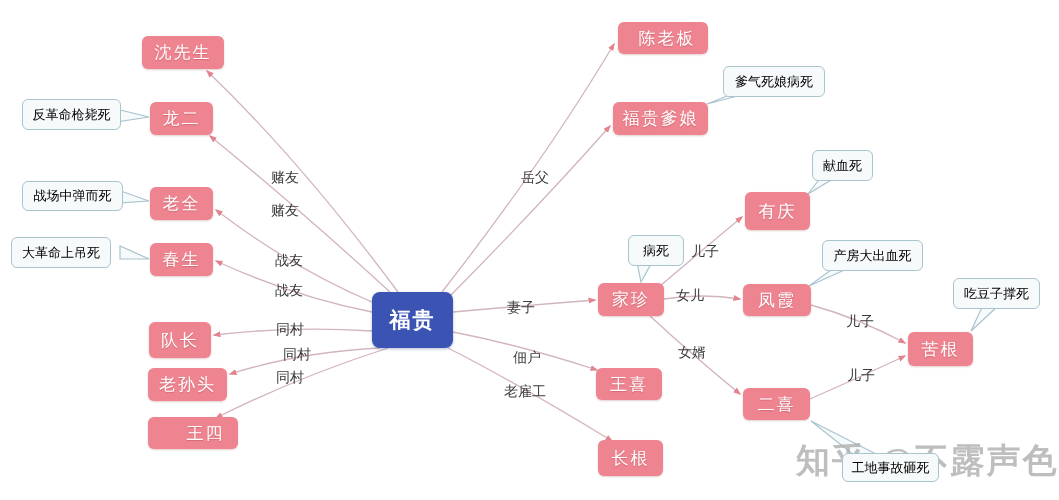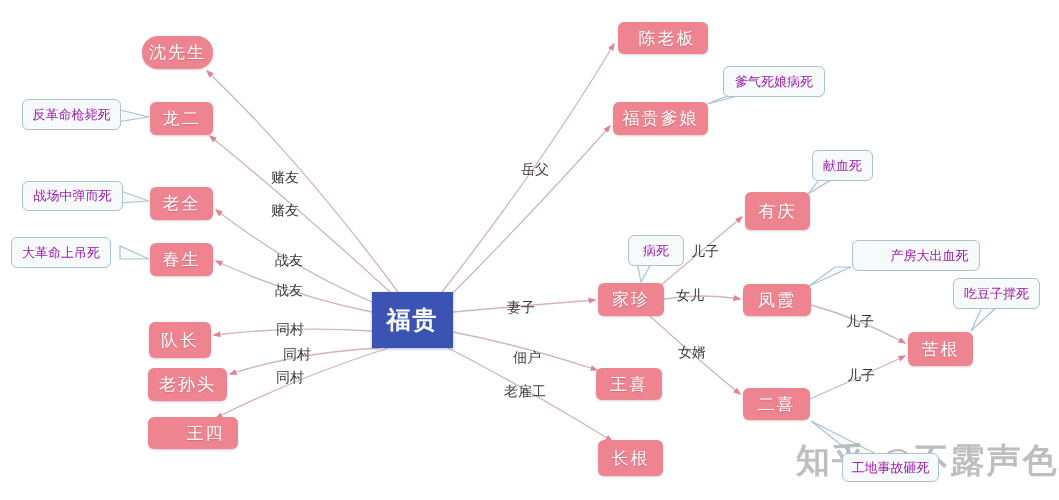--- a/index.html
+++ b/index.html
@@ -16,33 +16,33 @@
     position:absolute;z-index:2;
     background:var(--node-bg,#ee8490);
     border-radius:6px;color:#fff;
     display:flex;align-items:center;justify-content:center;
     font-size:17px;letter-spacing:2px;
     box-shadow:0 1px 2px rgba(150,60,70,.25);
     text-shadow:0 1px 1px rgba(180,80,90,.5);
   }
   .node.center{
     background:var(--center-bg,#3b54b4);
-    border-radius:0;font-size:24px;font-weight:bold;
+    border-radius:8px;font-size:21px;font-weight:bold;
     box-shadow:0 1px 3px rgba(40,60,140,.35);
     text-shadow:none;
   }
   .edge-label{
     position:absolute;z-index:2;transform:translate(-50%,-50%);
     font-size:14px;color:#3a3a3a;white-space:nowrap;
   }
   .callout{
     position:absolute;z-index:3;
     background:var(--callout-bg,#f6fafb);
     border:1.2px solid var(--callout-border,#a9c3cf);
-    border-radius:6px;color:#a21caf;font-size:13px;
+    border-radius:6px;color:#000000;font-size:13px;
     display:flex;align-items:center;justify-content:center;
     white-space:nowrap;
   }
   .watermark{
     position:absolute;z-index:2;left:796px;top:438px;
     font-size:34px;font-weight:bold;letter-spacing:2px;
     color:rgba(168,168,168,.75);white-space:nowrap;
   }
 </style>
 </head>
@@ -83,40 +83,40 @@
       <polygon points="855,456 880,456 811,421" class="tail"></polygon>
     </svg>
   <div class="watermark">知乎 @不露声色</div>
 <div class="edge-label" style="left: 285px; top: 178px;">赌友</div>
     <div class="edge-label" style="left: 285px; top: 211px;">赌友</div>
     <div class="edge-label" style="left: 289px; top: 261px;">战友</div>
     <div class="edge-label" style="left: 289px; top: 291px;">战友</div>
     <div class="edge-label" style="left: 290px; top: 330px;">同村</div>
     <div class="edge-label" style="left: 297px; top: 355px;">同村</div>
     <div class="edge-label" style="left: 290px; top: 378px;">同村</div>
-    <div class="edge-label" style="left: 535px; top: 170px;">岳父</div>
+    <div class="edge-label" style="left: 535px; top: 178px;">岳父</div>
     <div class="edge-label" style="left: 521px; top: 308px;">妻子</div>
     <div class="edge-label" style="left: 527px; top: 358px;">佃户</div>
     <div class="edge-label" style="left: 525px; top: 392px;">老雇工</div>
     <div class="edge-label" style="left: 705px; top: 252px;">儿子</div>
     <div class="edge-label" style="left: 690px; top: 296px;">女儿</div>
     <div class="edge-label" style="left: 692px; top: 353px;">女婿</div>
     <div class="edge-label" style="left: 860px; top: 322px;">儿子</div>
     <div class="edge-label" style="left: 861px; top: 376px;">儿子</div>
     <div class="callout" style="left: 22px; top: 99px; width: 97px; height: 29px;">反革命枪毙死</div>
     <div class="callout" style="left: 22px; top: 181px; width: 99px; height: 28px;">战场中弹而死</div>
     <div class="callout" style="left: 11px; top: 237px; width: 98px; height: 29px;">大革命上吊死</div>
     <div class="callout" style="left: 723px; top: 66px; width: 100px; height: 29px;">爹气死娘病死</div>
     <div class="callout" style="left: 812px; top: 150px; width: 59px; height: 29px;">献血死</div>
     <div class="callout" style="left: 628px; top: 235px; width: 54px; height: 29px;">病死</div>
-    <div class="callout" style="left: 852px; top: 240px; width: 99px; height: 29px; padding-left: 27px;">产房大出血死</div>
+    <div class="callout" style="left: 822px; top: 240px; width: 99px; height: 29px;">产房大出血死</div>
     <div class="callout" style="left: 953px; top: 278px; width: 85px; height: 29px;">吃豆子撑死</div>
     <div class="callout" style="left: 842px; top: 453px; width: 95px; height: 27px;">工地事故砸死</div>
     <div class="node center" style="left: 372px; top: 292px; width: 81px; height: 56px;">福贵</div>
-    <div class="node" style="left: 142px; top: 36px; width: 71px; height: 33px; border-radius: 16px;">沈先生</div>
+    <div class="node" style="left: 142px; top: 36px; width: 82px; height: 33px;">沈先生</div>
     <div class="node" style="left: 150px; top: 102px; width: 63px; height: 33px;">龙二</div>
     <div class="node" style="left: 150px; top: 187px; width: 63px; height: 33px;">老全</div>
     <div class="node" style="left: 150px; top: 243px; width: 63px; height: 33px;">春生</div>
     <div class="node" style="left: 149px; top: 322px; width: 62px; height: 36px;">队长</div>
     <div class="node" style="left: 148px; top: 368px; width: 79px; height: 33px;">老孙头</div>
     <div class="node" style="left: 148px; top: 417px; width: 65px; height: 32px; padding-left: 25px;">王四</div>
     <div class="node" style="left: 618px; top: 22px; width: 82px; height: 32px; padding-left: 8px;">陈老板</div>
     <div class="node" style="left: 613px; top: 102px; width: 95px; height: 33px;">福贵爹娘</div>
     <div class="node" style="left: 745px; top: 192px; width: 65px; height: 38px;">有庆</div>
     <div class="node" style="left: 598px; top: 283px; width: 66px; height: 33px;">家珍</div>

